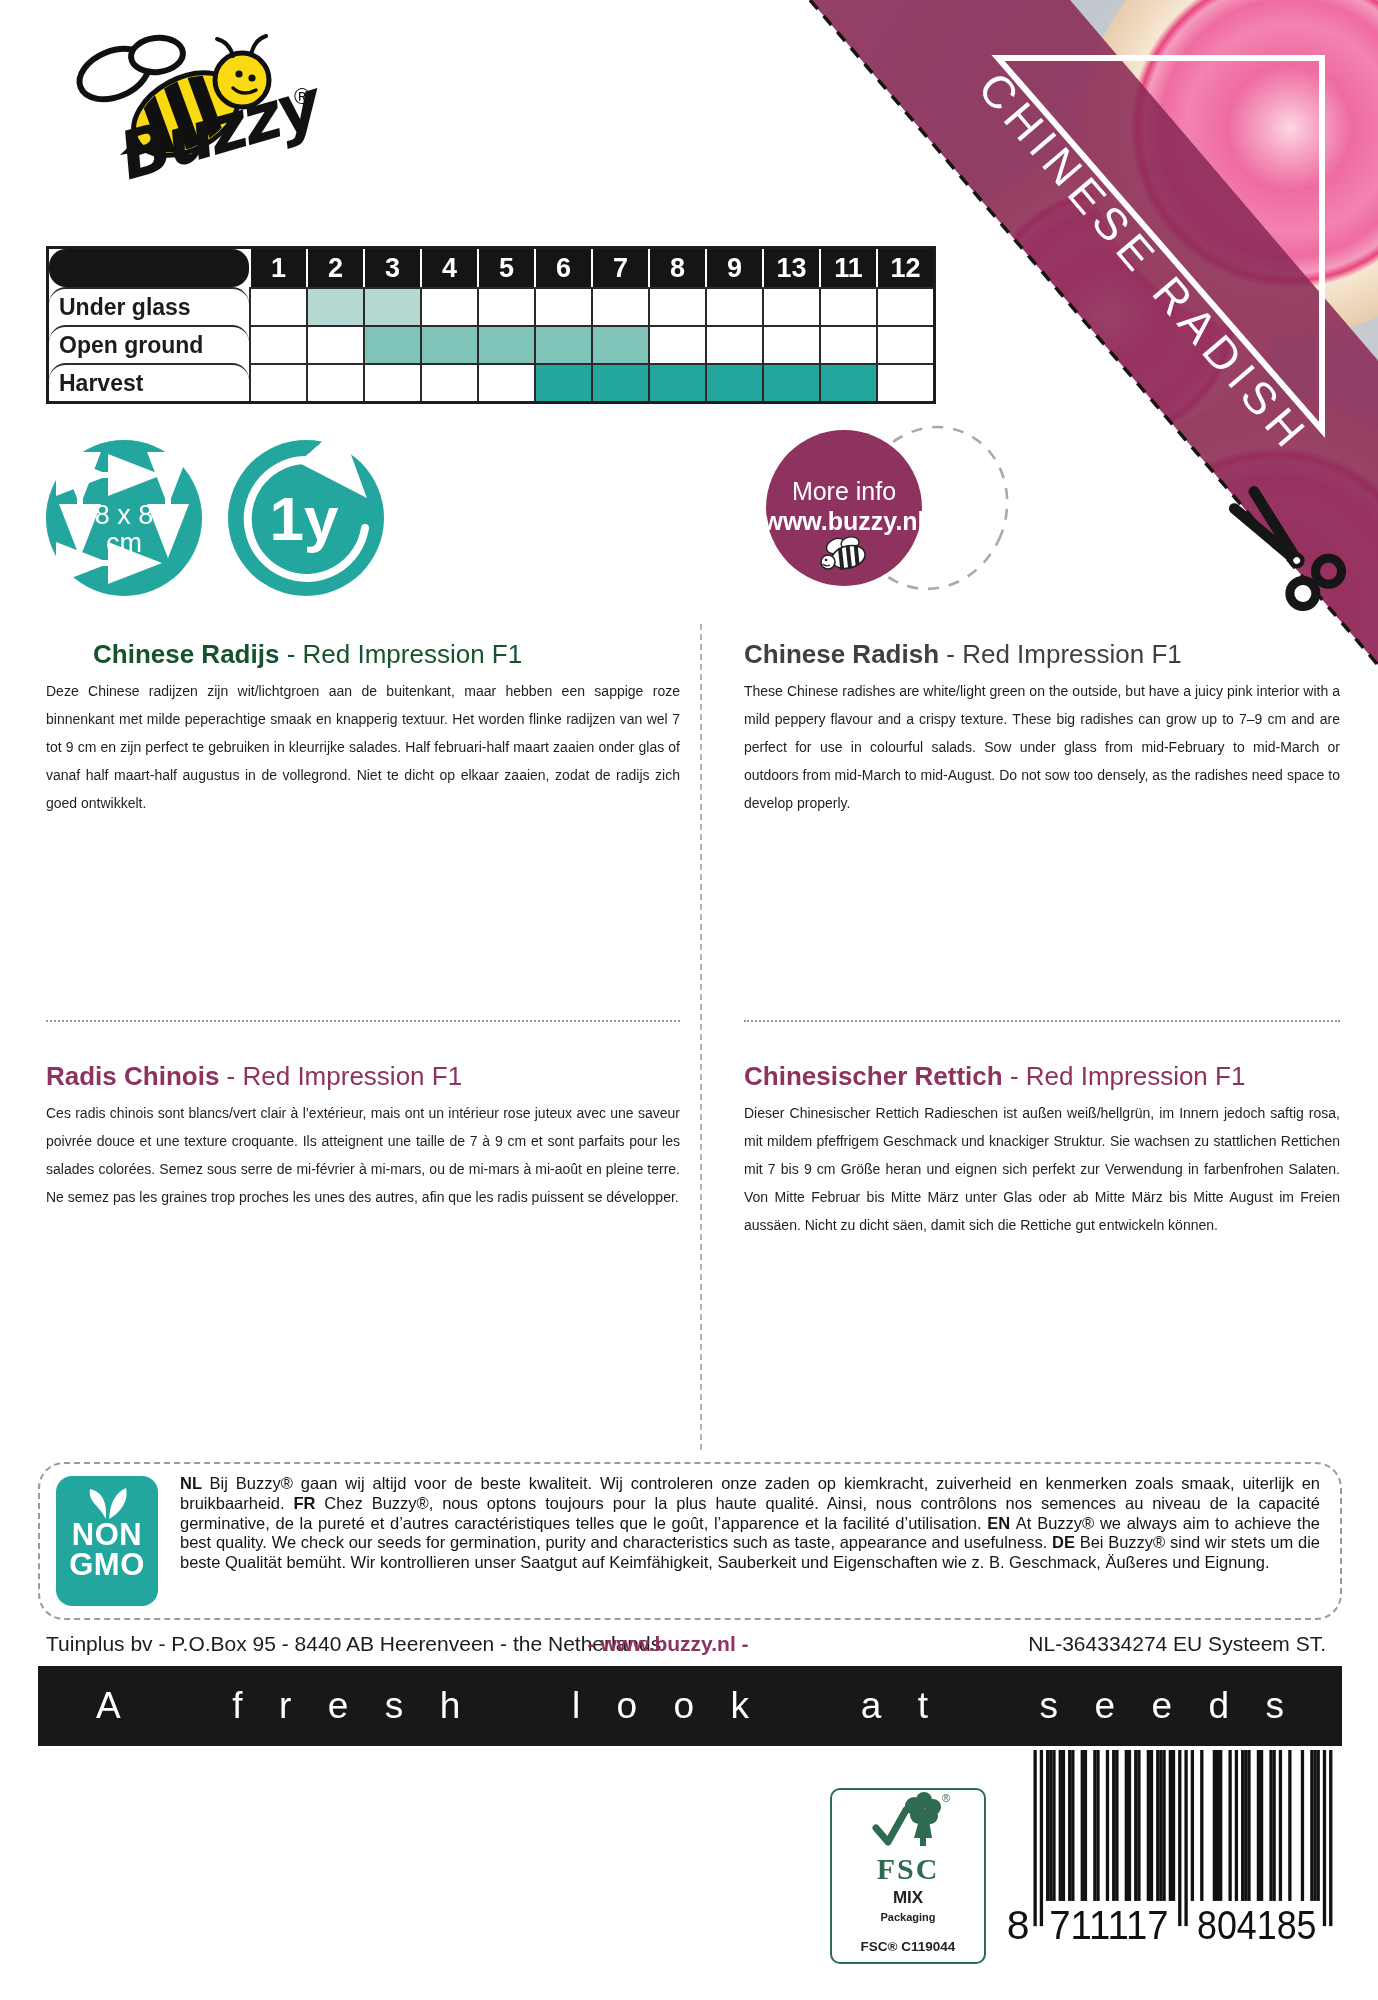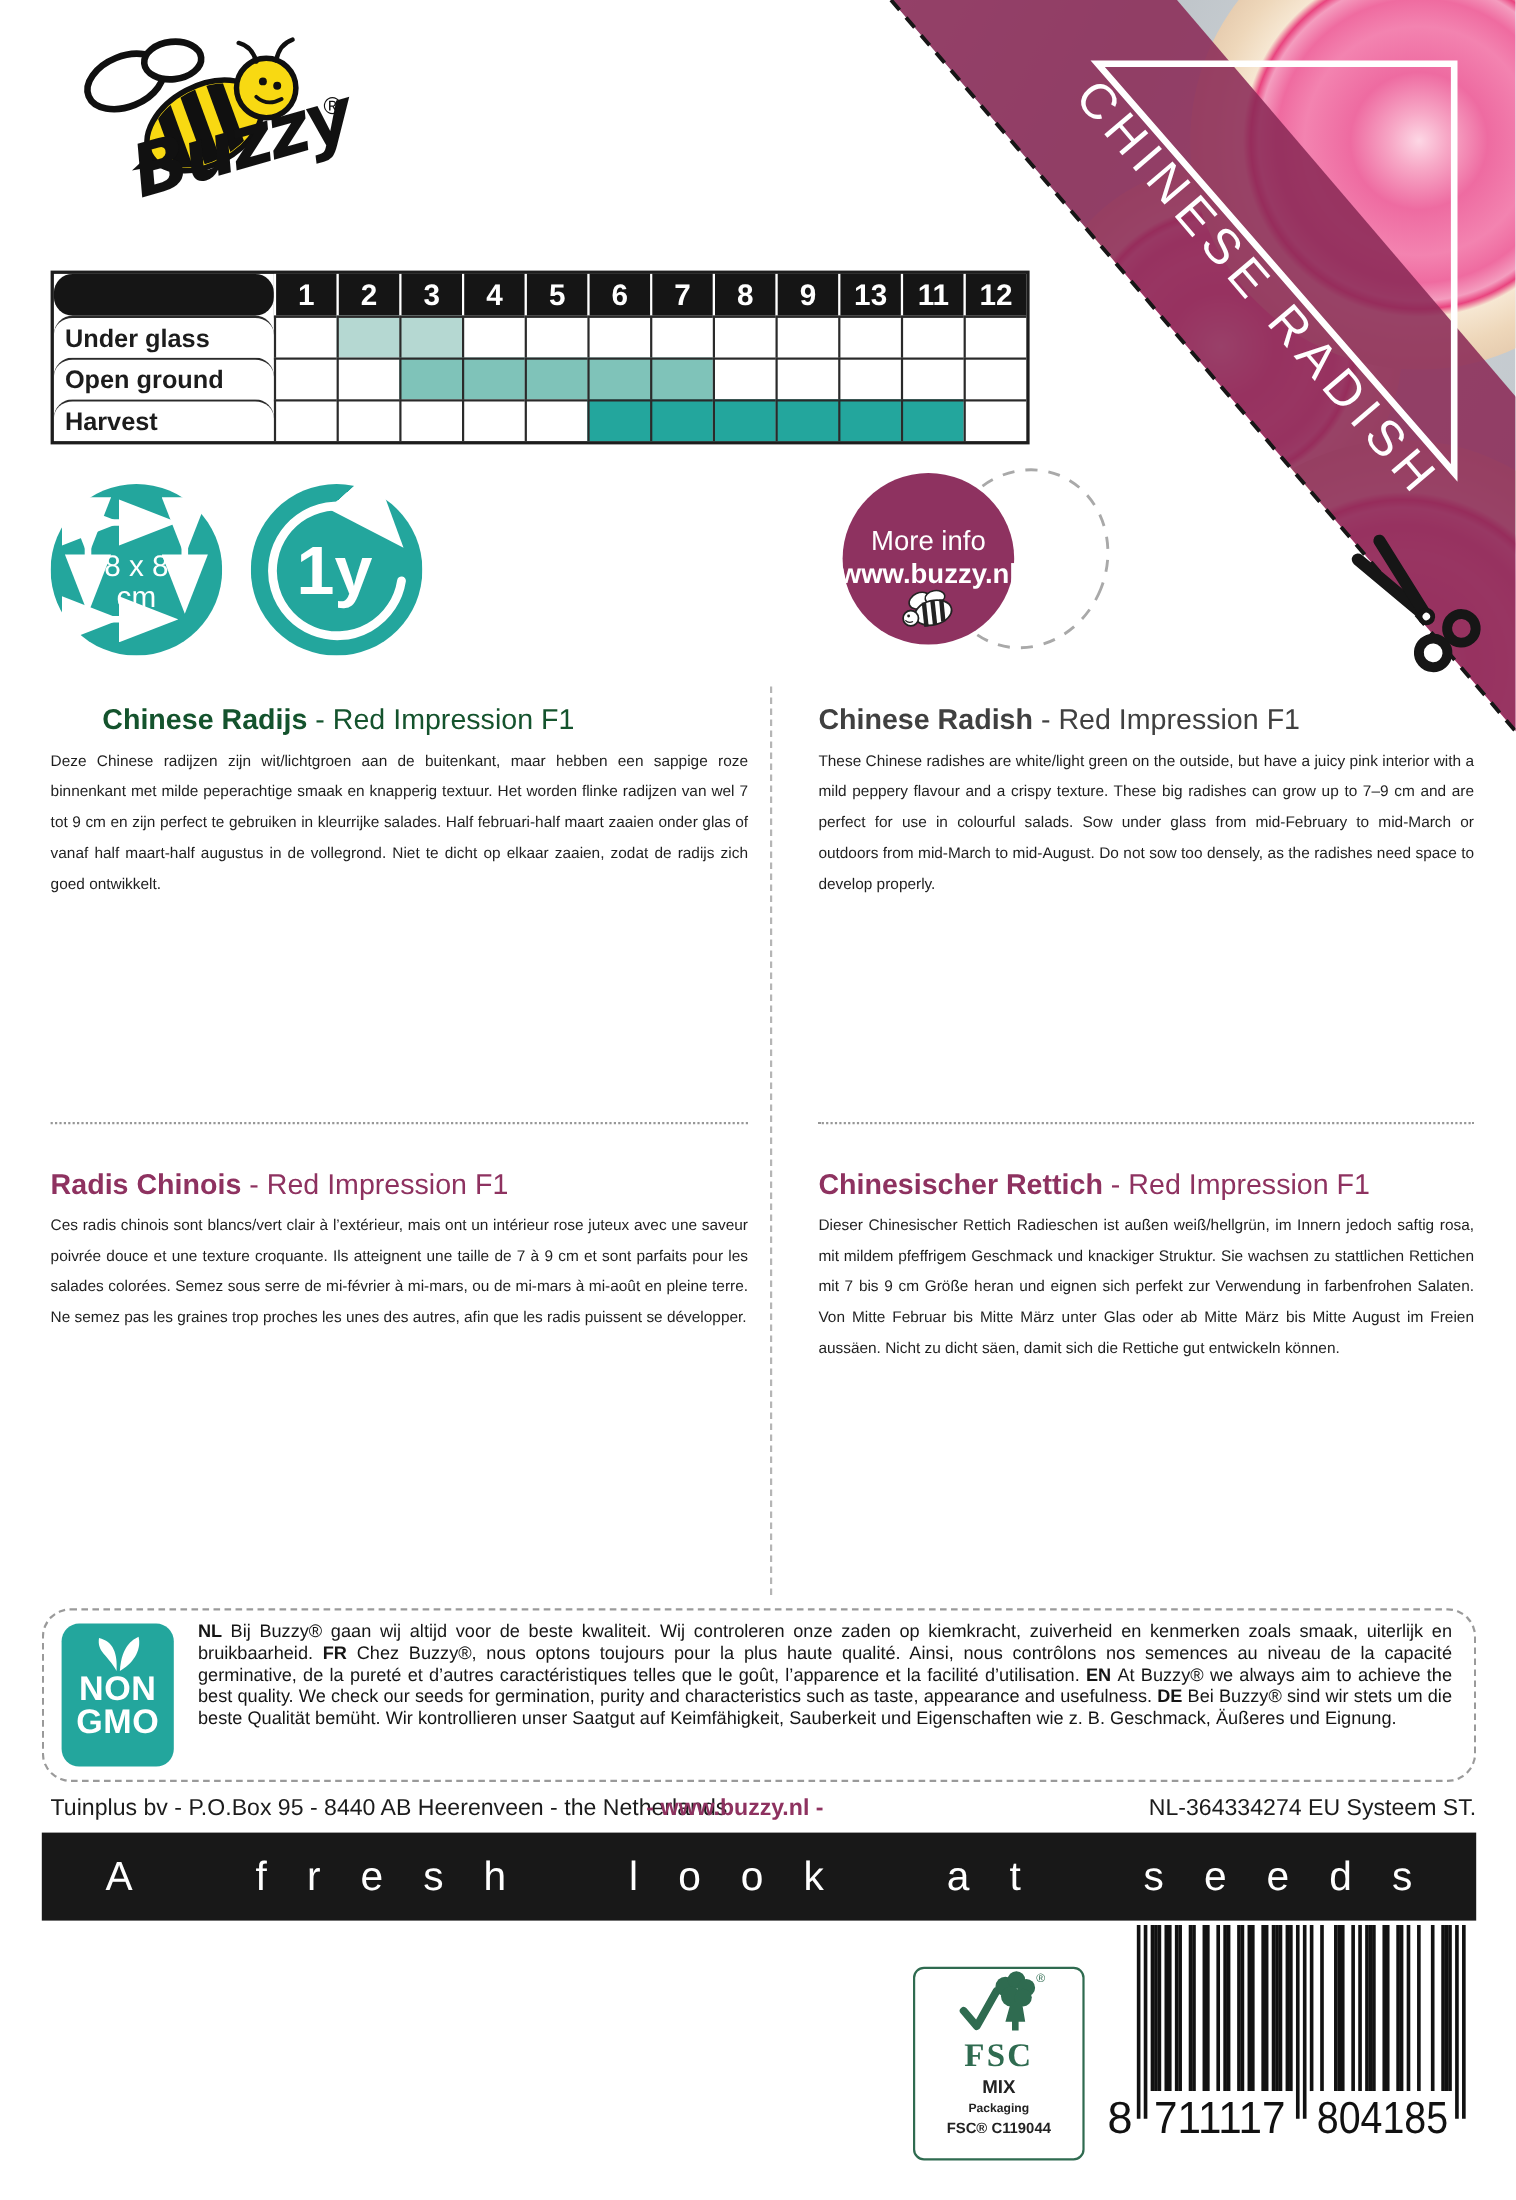--- a/index.html
+++ b/index.html
@@ -50,36 +50,36 @@
   .gmo-badge{position:absolute;left:56px;top:1476px;width:102px;height:130px;border-radius:16px;
              display:flex;flex-direction:column;align-items:center;justify-content:flex-start;padding-top:10px;box-sizing:border-box;}
   .gmo-badge .word{color:#fff;font-size:31px;font-weight:700;line-height:0.98;letter-spacing:0.5px;}
   .gmo-text{font-size:16.5px;line-height:19.8px;text-align:justify;color:#151515;}
   .gmo-text b{font-weight:700;}
 
   
   .footer{position:absolute;left:46px;top:1632px;width:1296px;height:28px;font-size:21px;}
   .footer .addr{position:absolute;left:0;top:0;}
   .footer .site{position:absolute;left:48%;transform:translateX(-50%);top:0;font-weight:700;}
-  .footer .reg{position:absolute;right:0;top:0;}
+  .footer .reg{position:absolute;right:16px;top:0;}
 
   
   .slogan{position:absolute;left:38px;top:1666px;width:1304px;height:80px;background:#181818;
           display:flex;align-items:center;justify-content:space-between;padding:0 58px;box-sizing:border-box;
           color:#fff;font-size:37px;font-weight:400;}
   .slogan .sp{width:1.05em;}
 
   
   .fsc{position:absolute;left:830px;top:1788px;width:156px;height:176px;box-sizing:border-box;
        border:2.5px solid #2f6b50;border-radius:10px;display:flex;flex-direction:column;align-items:center;
        color:#2f6b50;}
   .fsc .fsc-word{font-family:"Liberation Serif","DejaVu Serif",serif;font-size:30px;font-weight:700;letter-spacing:2px;margin-top:-2px;}
   .fsc .mix{font-size:17px;font-weight:700;margin-top:2px;color:#222;}
   .fsc .pkg{font-size:11px;font-weight:700;margin-top:3px;color:#222;}
-  .fsc .code{font-size:13.5px;font-weight:700;margin-top:4px;color:#222;}
+  .fsc .code{font-size:13.5px;font-weight:700;margin-top:16px;color:#222;}
   .barcode{position:absolute;left:1002px;top:1750px;width:346px;}
 </style>
 </head>
 <body>
 
 <div class="page">
 
   <div class="logo">
     <svg width="310" height="180" viewBox="0 0 310 180">
 

